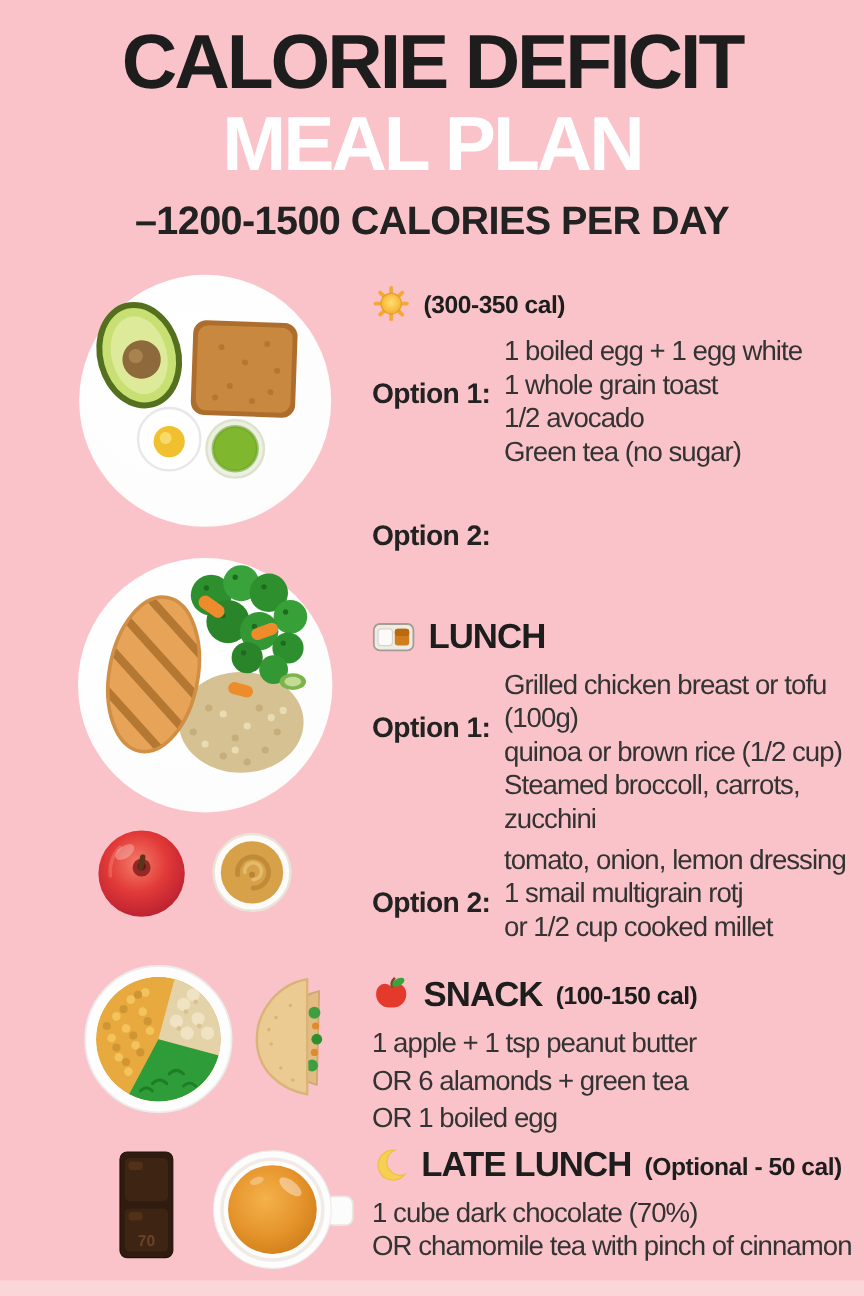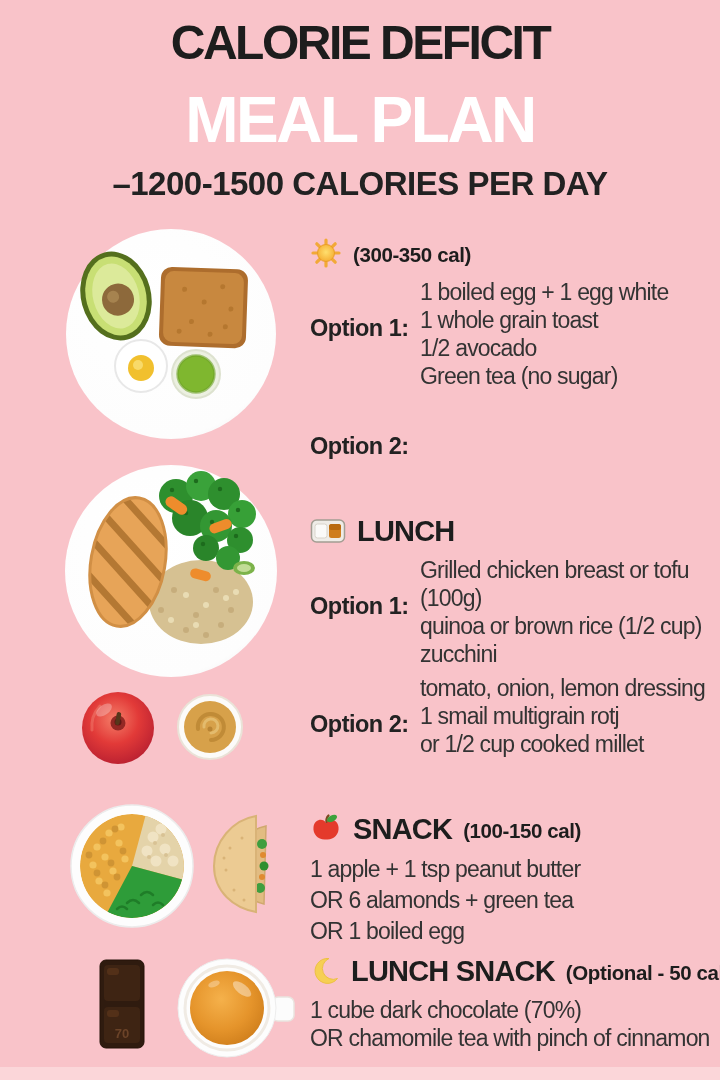--- a/index.html
+++ b/index.html
@@ -2,21 +2,21 @@
 <html><head>
 <meta charset="utf-8">
 <style>
   html,body{margin:0;padding:0;}
   body{background:#d8d8d8;font-family:"Liberation Sans","DejaVu Sans",sans-serif;}
   .poster{position:relative;width:720px;height:1080px;background:#F9C3C9;overflow:hidden;}
   .bottom-strip{position:absolute;left:0;bottom:0;width:100%;height:13px;background:#fbd6d9;}
 
   
   .title1{position:absolute;top:18px;left:0;width:100%;text-align:center;
-    font-size:48px;font-weight:800;letter-spacing:-2.5px;color:#1d1d1d;line-height:1.05;}
+    font-size:64px;font-weight:800;letter-spacing:-2.5px;color:#1d1d1d;line-height:1.05;}
   .title2{position:absolute;top:87px;left:0;width:100%;text-align:center;
     font-size:64px;font-weight:800;letter-spacing:-2.5px;color:#ffffff;line-height:1.05;}
   .subtitle{position:absolute;top:165px;left:0;width:100%;text-align:center;
     font-size:33px;font-weight:800;letter-spacing:-0.5px;color:#222222;}
 
   
   section.meal{position:absolute;left:310px;width:414px;}
   .sec-head{display:flex;align-items:center;gap:11px;height:38px;margin-bottom:6px;}
   .sec-icon{flex:0 0 auto;}
   .sec-title{font-size:29px;font-weight:800;letter-spacing:-0.8px;color:#1d1d1d;white-space:nowrap;}
@@ -307,20 +307,21 @@
         <rect x="19" y="8" width="12" height="6" rx="2.5" fill="#b96a10"></rect>
       </svg>
       <span class="sec-title">LUNCH</span>
     </div>
     <div class="opt">
       <span class="opt-label">Option 1:</span>
       <div class="opt-lines">
         <div class="line">Grilled chicken breast or tofu</div>
         <div class="line">(100g)</div>
         <div class="line">quinoa or brown rice (1/2 cup)</div>
+        <div class="line">Steamed broccoll, carrots,</div>
         <div class="line">zucchini</div>
       </div>
     </div>
     <div class="opt">
       <span class="opt-label">Option 2:</span>
       <div class="opt-lines">
         <div class="line">tomato, onion, lemon dressing</div>
         <div class="line">1 smail multigrain rotj</div>
         <div class="line">or 1/2 cup cooked millet</div>
       </div>
@@ -342,21 +343,21 @@
       <div class="line">OR 6 alamonds + green tea</div>
       <div class="line">OR 1 boiled egg</div>
     </div>
   </section>
 
   <section class="meal" id="sec-late" style="top:952px">
     <div class="sec-head">
       <svg class="sec-icon" width="30" height="30" viewBox="0 0 30 30">
         <path d="M19,2.5 A12.5,12.5 0 1 0 27.5,22.5 A10,10 0 0 1 19,2.5 Z" fill="#f6cf53" stroke="#edc043"></path>
       </svg>
-      <span class="sec-title">LUNCH SNACK</span>
+      <span class="sec-title">LATE LUNCH</span>
       <span class="sec-cal">(Optional - 50 cal)</span>
     </div>
     <div class="plain-lines">
       <div class="line">1 cube dark chocolate (70%)</div>
       <div class="line">OR chamomile tea with pinch of cinnamon</div>
     </div>
   </section>
 
   <div class="bottom-strip"></div>
 </div>

